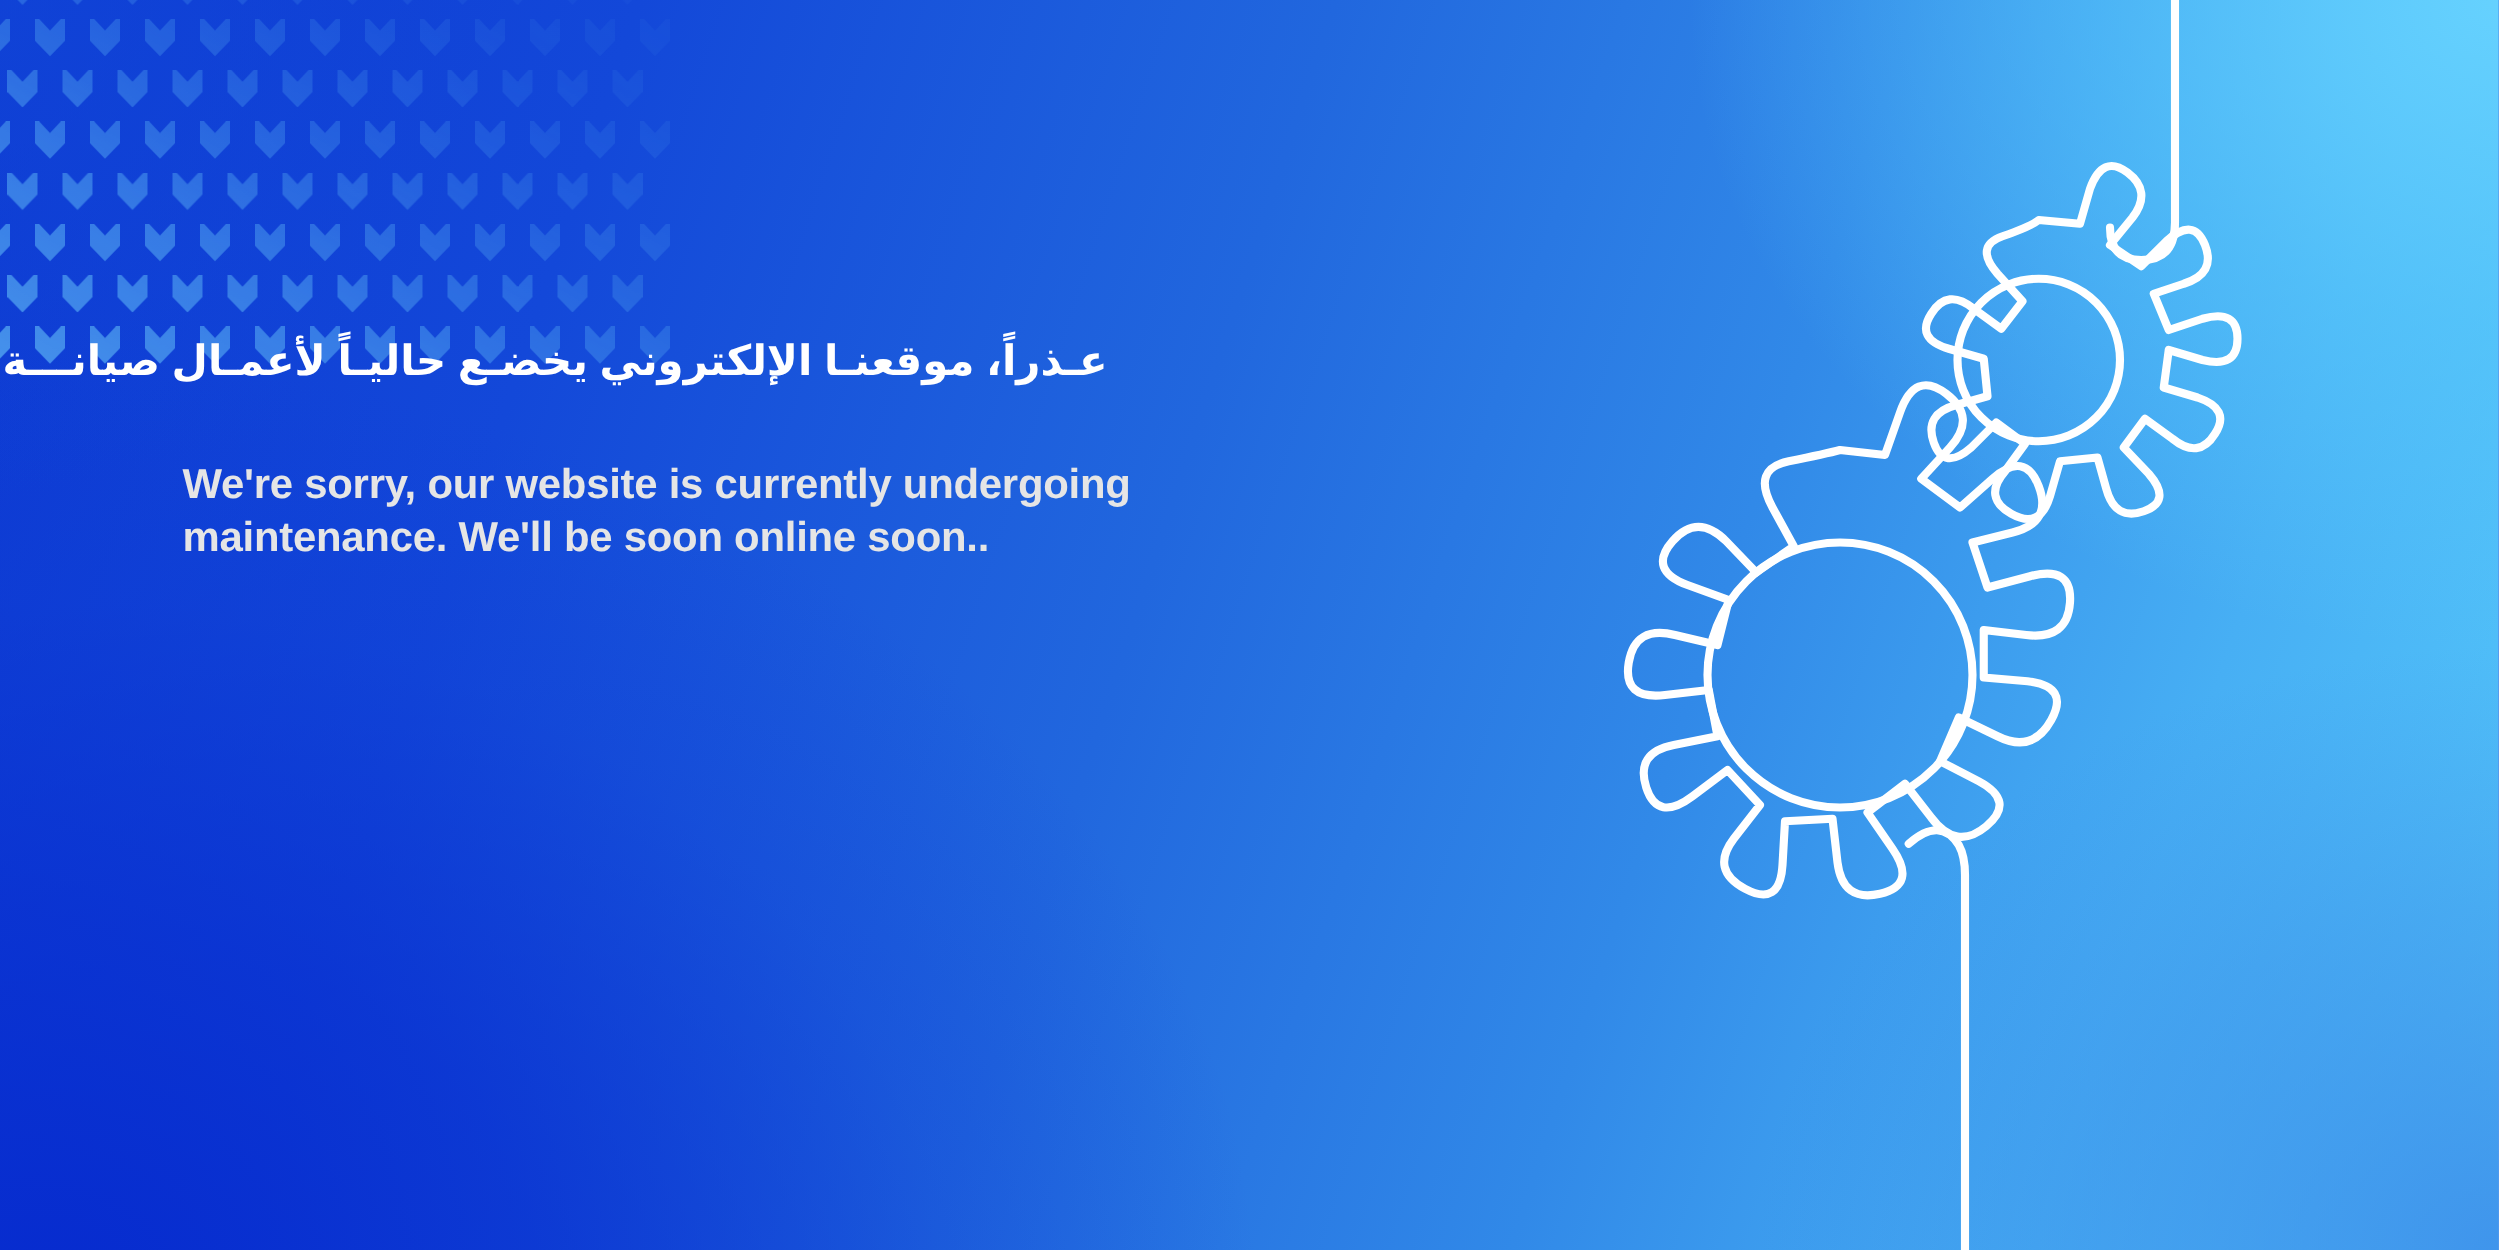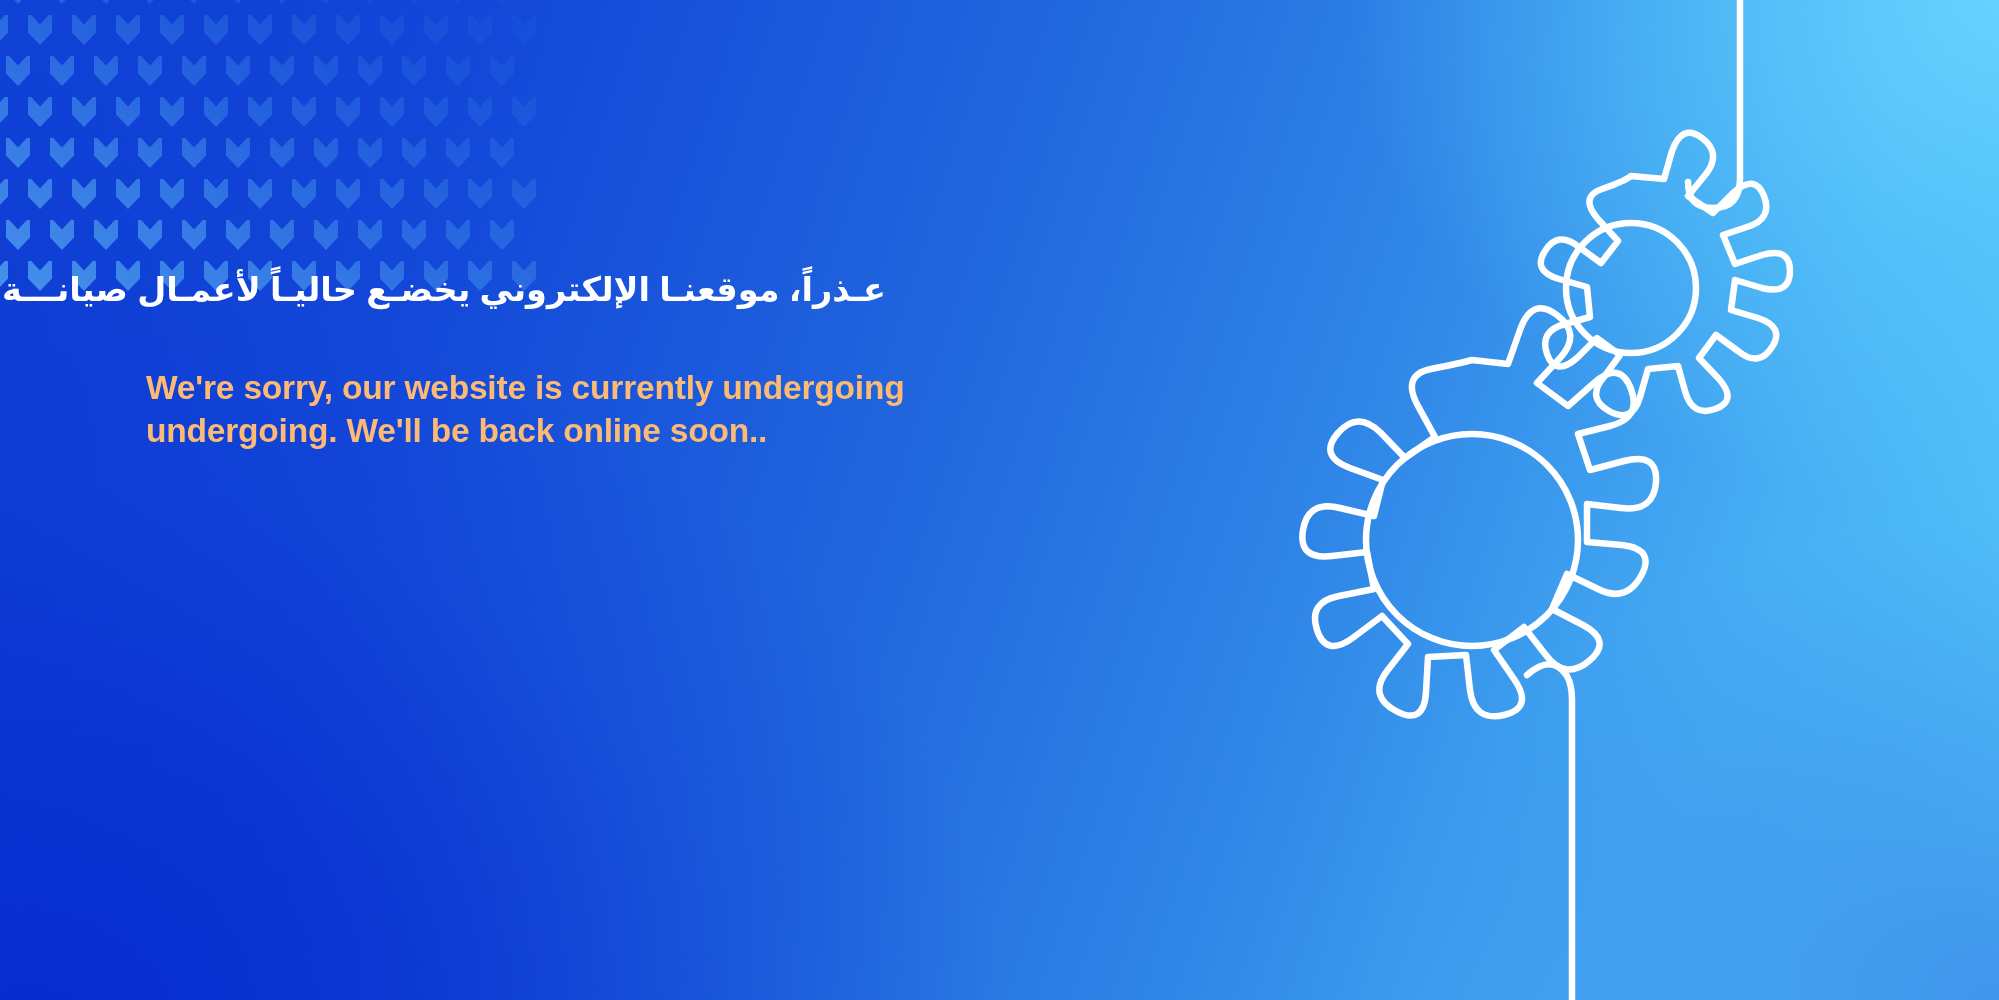--- a/index.html
+++ b/index.html
@@ -101,21 +101,21 @@
     width: 740px;
     text-rendering: optimizeLegibility;
   }
   .arabic-line {
     display: block;
     white-space: nowrap;
   }
 
   .english-block {
     margin-top: 50px;
-    color: #fdba74;
+    color: #e5e5e5;
     font-size: 33.5px;
     font-weight: 700;
     line-height: 42.5px;
     letter-spacing: -0.2px;
   }
   .english-line {
     display: block;
     white-space: nowrap;
   }
 </style>
@@ -211,18 +211,18 @@
   </svg>
 
   <div id="message-block">
 
     <div class="arabic-block">
       <span class="arabic-line">عـذراً، موقعنـا الإلكتروني يخضـع حاليـاً لأعمـال صيانـــة.</span>
     </div>
 
     <div class="english-block">
       <span class="english-line">We're sorry, our website is currently undergoing</span>
-      <span class="english-line">undergoing. We'll be back online soon..</span>
+      <span class="english-line">maintenance. We'll be soon online soon..</span>
     </div>
 
   </div>
 
 </div>
 
 </body></html>

